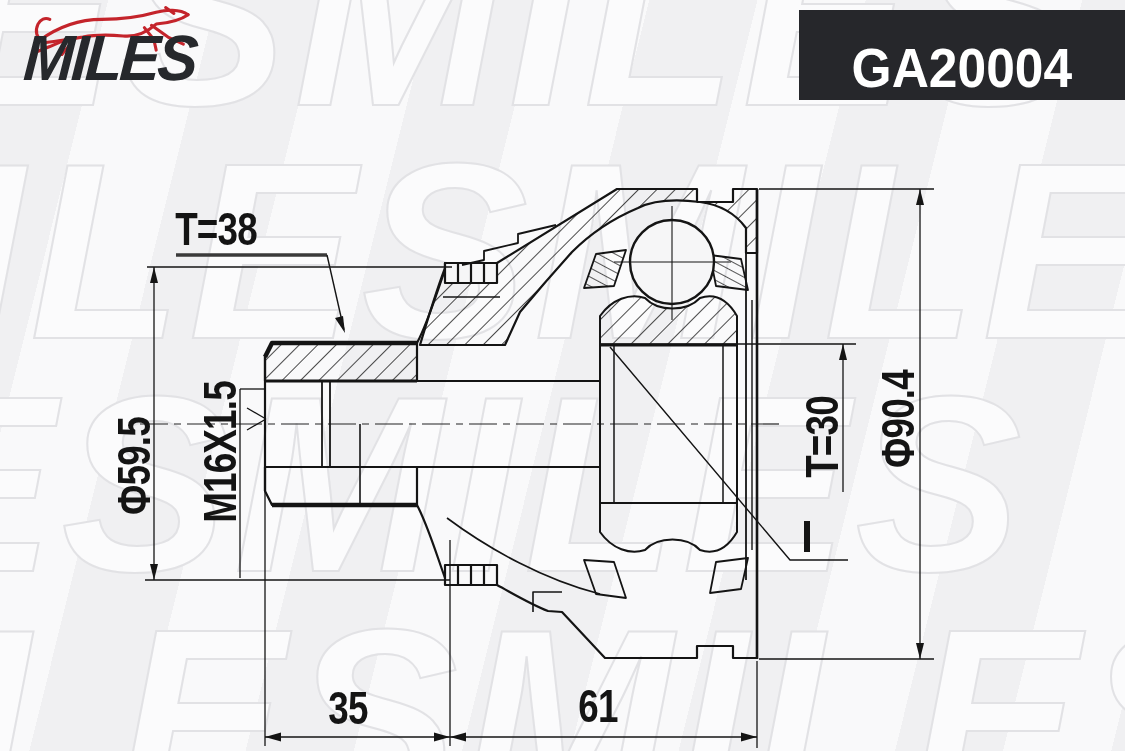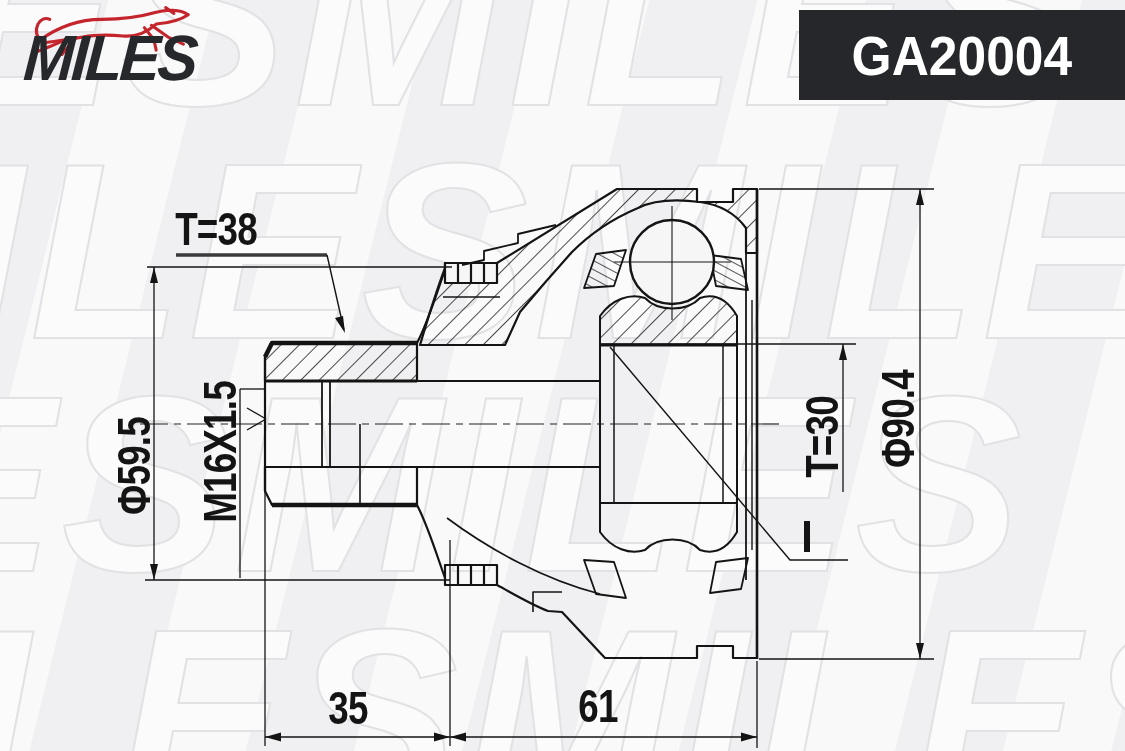--- a/index.html
+++ b/index.html
@@ -33,21 +33,21 @@
   .logo .word{
     position:absolute;left:10px;top:24px;
     font-size:64px;font-weight:bold;font-style:italic;
     color:#26282c;letter-spacing:-3px;
     transform:scaleX(0.95) skewX(-4deg);transform-origin:left top;
     line-height:1;
   }
   .badge{
     position:absolute;left:799px;top:10px;z-index:3;
     width:326px;height:90px;background:#26272b;
-    display:flex;align-items:center;justify-content:center;
+    display:flex;align-items:flex-end;justify-content:center;
   }
   .badge span{
     color:#ffffff;font-size:56px;font-weight:bold;letter-spacing:0px;
     transform:scaleX(0.92);display:inline-block;
   }
 </style>
 </head>
 <body>
 
 <div class="stripes"></div>

